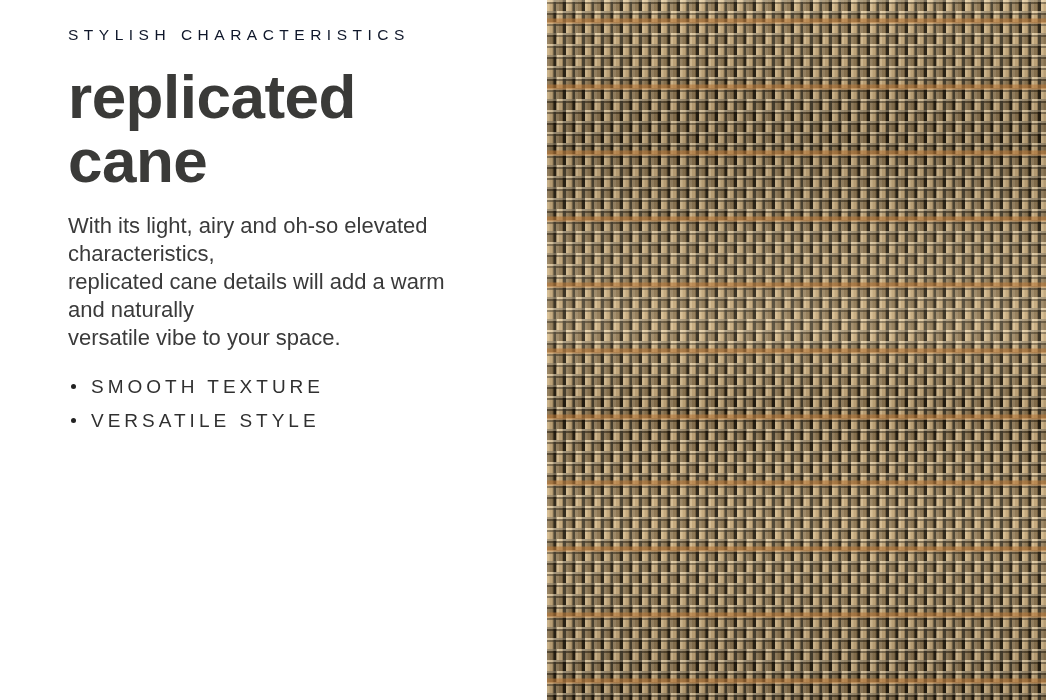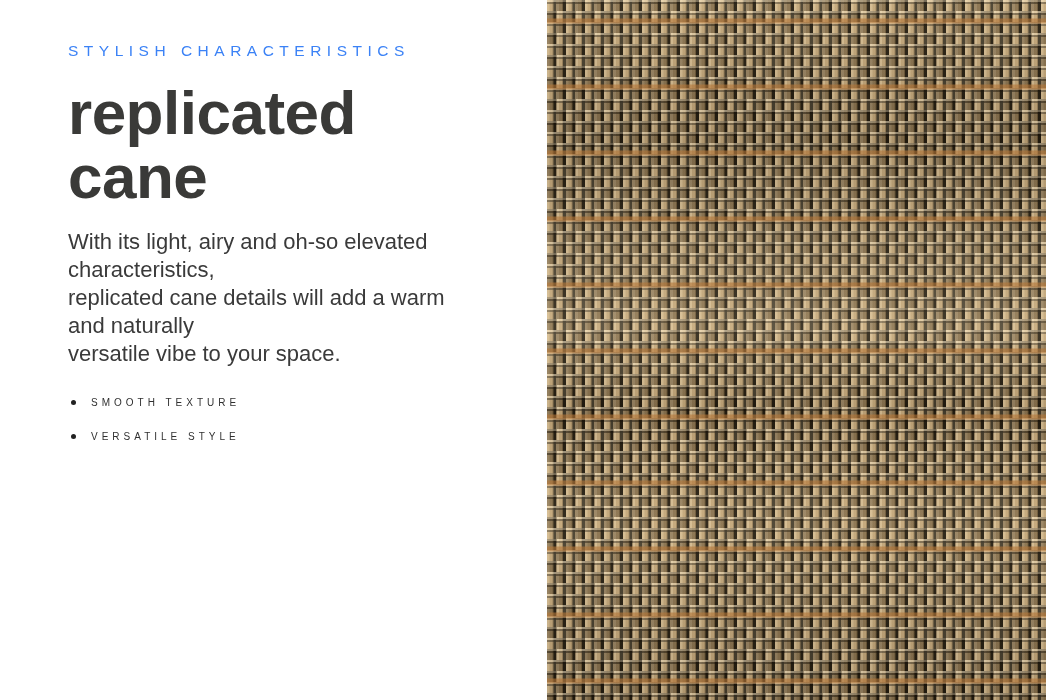--- a/index.html
+++ b/index.html
@@ -25,26 +25,26 @@
   
   .left-panel{
     position:absolute;left:0;top:0;
     width:547px;height:700px;
     background:var(--page-bg);
   }
   .content{
     position:absolute;left:68px;top:0;width:430px;
   }
   .eyebrow{
-    margin-top:41px;
+    margin-top:25px;
     font-size:15.5px;
     line-height:20px;
     letter-spacing:5.5px;
     font-weight:400;
-    color:#3b82f6;
+    color:#0f172a;
     white-space:nowrap;
   }
   .title{
     margin-top:20px;
     font-size:62px;
     line-height:64px;
     font-weight:700;
     letter-spacing:-0.5px;
     color:var(--text-dark);
     white-space:pre-line;
@@ -59,21 +59,21 @@
   }
   .feature-list{
     margin-top:24px;
     width:345px;
     list-style:none;
   }
   .feature-list li{
     position:relative;
     padding-left:23px;
     margin-bottom:13px;
-    font-size:10px;
+    font-size:19px;
     line-height:21px;
     letter-spacing:4px;
     color:#303030;
   }
   .feature-list li .dot{
     position:absolute;
     left:3px;top:8px;
     width:5px;height:5px;
     border-radius:50%;
     background:#222;

